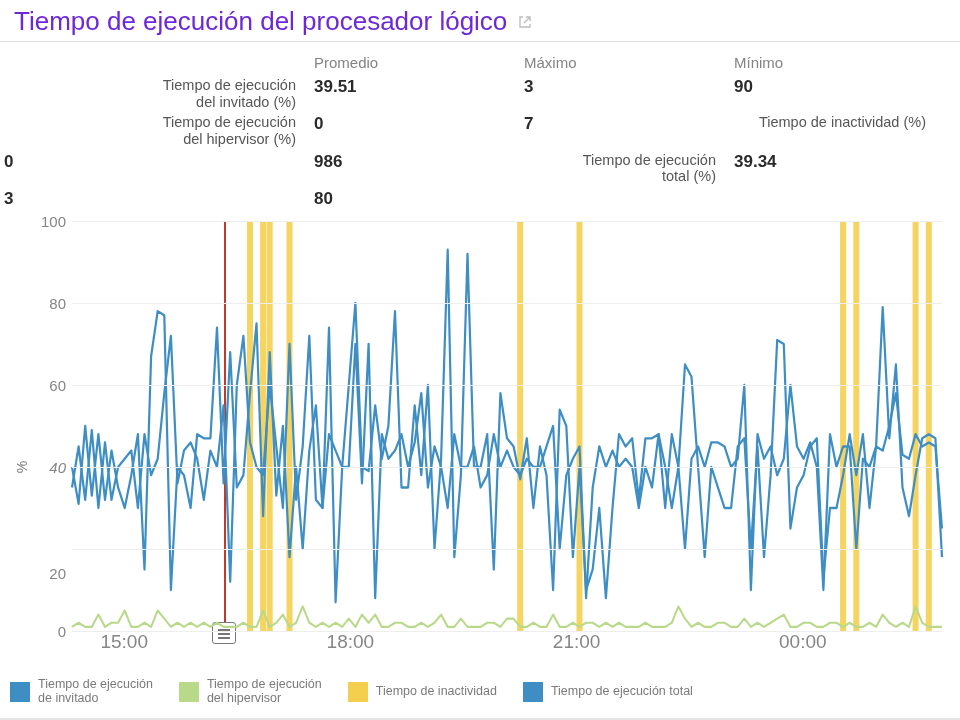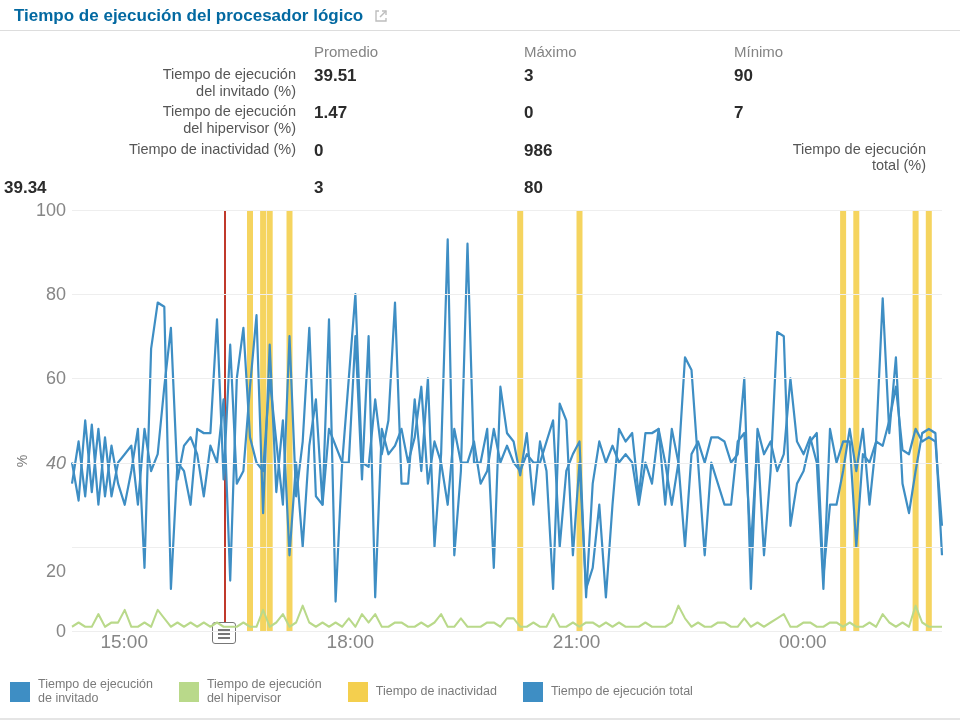--- a/index.html
+++ b/index.html
@@ -1,28 +1,28 @@
 <!DOCTYPE html>
 <html><head>
 <meta charset="utf-8">
 <style>
   *{box-sizing:border-box;margin:0;padding:0}
   html,body{width:960px;height:720px;font-family:-apple-system,"Helvetica Neue",Arial,sans-serif;color:#3b3b3b;background:#fff}
   .panel{width:960px;height:720px;display:flex;flex-direction:column;border-bottom:2px solid #e5e5e5}
   .title-row{display:flex;align-items:center;gap:10px;padding:6px 14px 4px 14px;border-bottom:1px solid #ddd}
-  .title{font-size:17px;font-weight:700;color:#0369a1}
+  .title{font-size:26px;font-weight:400;color:#6d28d9}
   .popout{width:16px;height:16px;opacity:.55}
   .stats{display:grid;grid-template-columns:310px 210px 210px 210px;padding:6px 0 4px 4px}
   .stats .hdr{font-size:15px;color:#848484;text-align:left;padding:6px 0 4px 0}
   .stats .metric{font-size:14.5px;color:#565656;text-align:right;padding:2px 18px 2px 0;line-height:1.15}
   .stats .val{font-size:17px;font-weight:600;color:#2b2b2b;text-align:left;padding:2px 0}
   .chart-wrap{flex:1;position:relative;padding:6px 10px 0 10px}
   .chart-area{position:absolute;left:72px;right:18px;top:6px;bottom:86px;border-bottom:1px solid #c9c9c9}
   .grid-line{position:absolute;left:0;right:0;border-top:1px solid #eee}
-  .ytick{position:absolute;left:-36px;width:30px;text-align:right;font-size:18px;color:#868686;transform:translateY(-50%)}
+  .ytick{position:absolute;left:-36px;width:30px;text-align:right;font-size:15px;color:#868686;transform:translateY(-50%)}
   .ylab{position:absolute;left:22px;top:50%;transform:translate(-50%,-50%) rotate(-90deg);font-size:14px;color:#7a7a7a}
   .xtick{position:absolute;bottom:-22px;font-size:19px;color:#868686;transform:translateX(-50%)}
   .marker-line{position:absolute;top:0;bottom:0;width:2px;background:#c0392b}
   .marker-bubble{position:absolute;bottom:-13px;transform:translateX(-50%);width:24px;height:22px;border:1px solid #777;border-radius:3px;background:#fff}
   .marker-bubble:before{content:"";position:absolute;left:5px;top:6px;width:12px;height:2px;background:#777;box-shadow:0 4px 0 #777,0 8px 0 #777}
   svg.lines{position:absolute;inset:0;width:100%;height:100%;overflow:visible}
   .legend{position:absolute;left:10px;right:10px;bottom:6px;height:40px;display:flex;align-items:center;gap:26px;font-size:12.5px;color:#7a7a7a}
   .legend .item{display:flex;align-items:center;gap:8px;line-height:1.1}
   .legend .sw{width:20px;height:20px}
   .sw-thin{width:16px;height:20px}
@@ -48,21 +48,20 @@
     <div class="hdr">Promedio</div>
     <div class="hdr">Máximo</div>
     <div class="hdr">Mínimo</div>
 
     <div class="metric">Tiempo de ejecución<br>del invitado (%)</div>
     <div class="val">39.51</div>
     <div class="val">3</div>
     <div class="val">90</div>
 
     <div class="metric">Tiempo de ejecución<br>del hipervisor (%)</div>
-    <div class="val">1.47</div>
     <div class="val">0</div>
     <div class="val">7</div>
 
     <div class="metric">Tiempo de inactividad (%)</div>
     <div class="val">0</div>
     <div class="val">986</div>
 
     <div class="metric">Tiempo de ejecución<br>total (%)</div>
     <div class="val">39.34</div>
     <div class="val">3</div>

